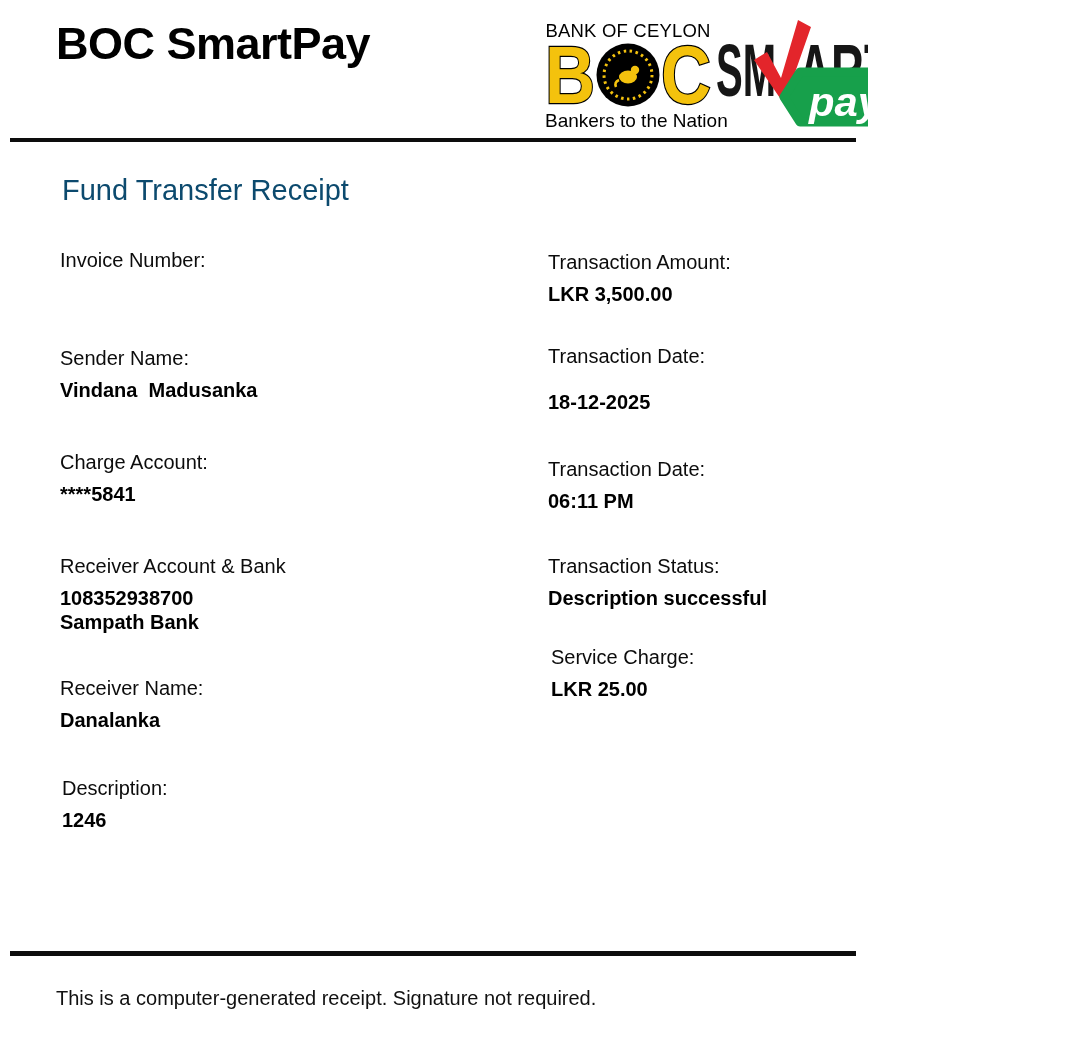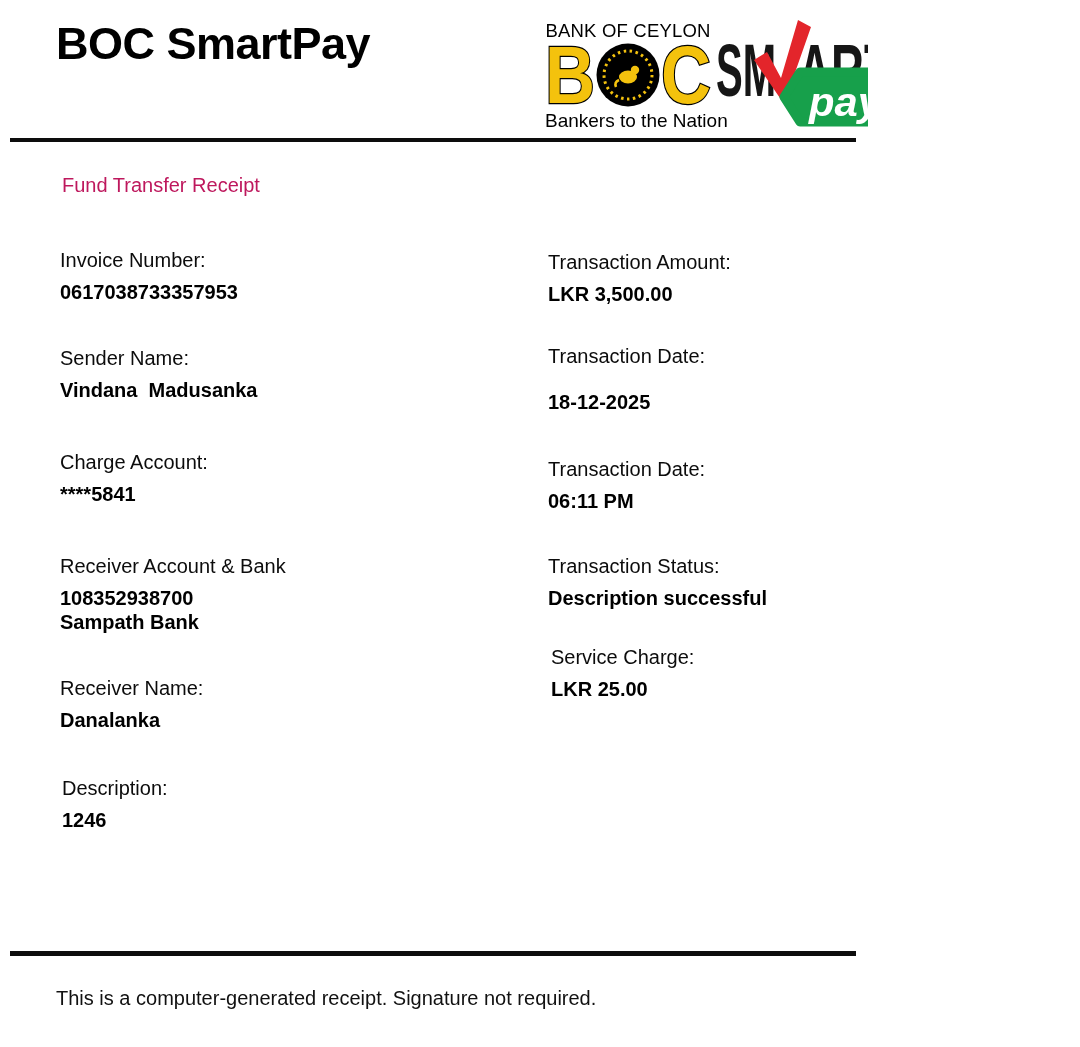--- a/index.html
+++ b/index.html
@@ -25,21 +25,21 @@
   .lankaqr-text{margin-top:2px;font-size:28px;font-weight:400;letter-spacing:0.5px;white-space:nowrap;padding-left:48px;}
   .lankaqr-text .lanka{color:#ffffff;}
   .lankaqr-text .qr{color:#d8252c;}
   
   .rule{position:absolute;left:10px;right:12px;background:#0d0d0d;}
   .rule-top{top:138px;height:4px;}
   .rule-bottom{top:951px;height:5px;}
   
   .receipt-title{
     position:absolute;left:62px;top:174px;margin:0;
-    font-size:20px;font-weight:400;color:#be185d;
+    font-size:29px;font-weight:400;color:#0c4a6e;
   }
   .field{position:absolute;width:440px;}
   .field .label{display:block;font-size:20px;line-height:23px;color:#0c0c0c;}
   .field .value{display:block;font-size:20px;line-height:23px;font-weight:700;color:#000;margin-top:9px;white-space:pre-wrap;}
   .field .value.second{margin-top:1px;}
   .field .value.gap-lg{margin-top:23px;}
   .f-l0{left:60px;top:249px;}
   .f-l1{left:60px;top:347px;}
   .f-l2{left:60px;top:451px;}
   .f-l3{left:60px;top:555px;}
@@ -113,21 +113,20 @@
       </div>
     </div>
   </div>
 
   <div class="rule rule-top"></div>
 
   <h2 class="receipt-title">Fund Transfer Receipt</h2>
 
   <div class="field f-l0">
     <span class="label">Invoice Number:</span>
-    <span class="value">0617038733357953</span>
   </div>
   <div class="field f-l1">
     <span class="label">Sender Name:</span>
     <span class="value">Vindana  Madusanka</span>
   </div>
   <div class="field f-l2">
     <span class="label">Charge Account:</span>
     <span class="value">****5841</span>
   </div>
   <div class="field f-l3">

